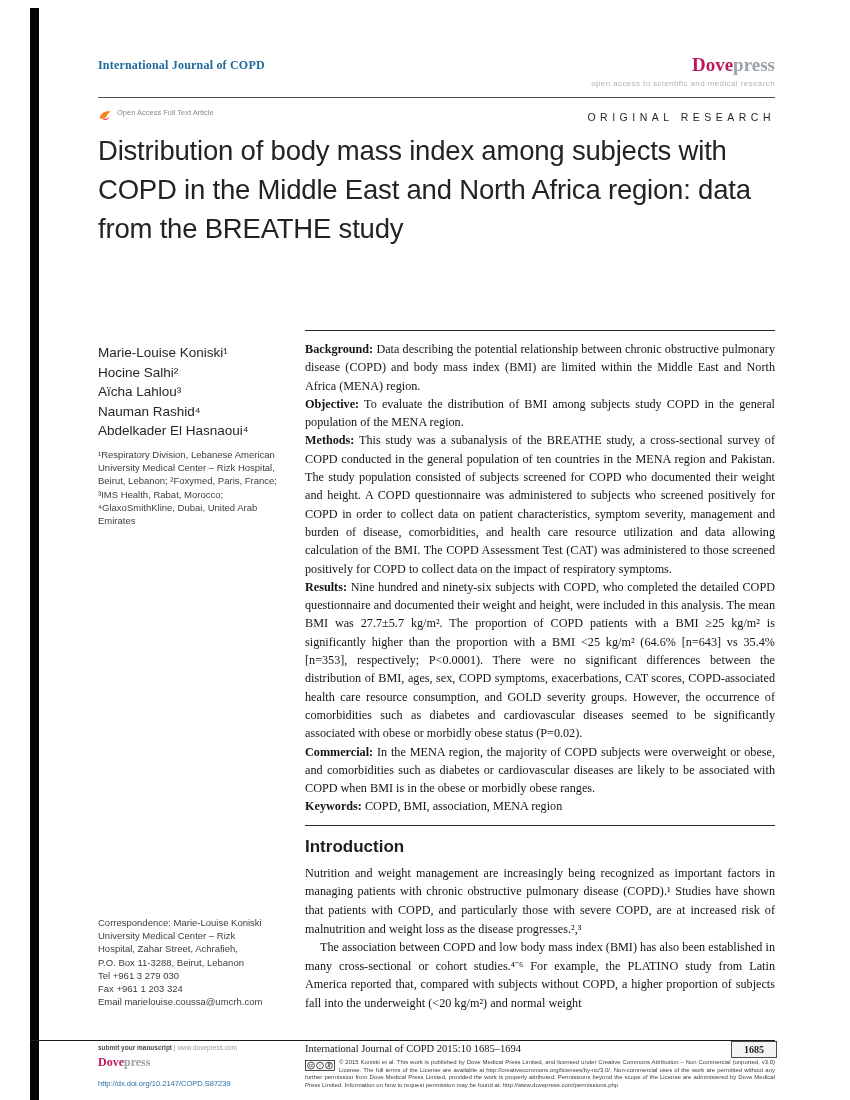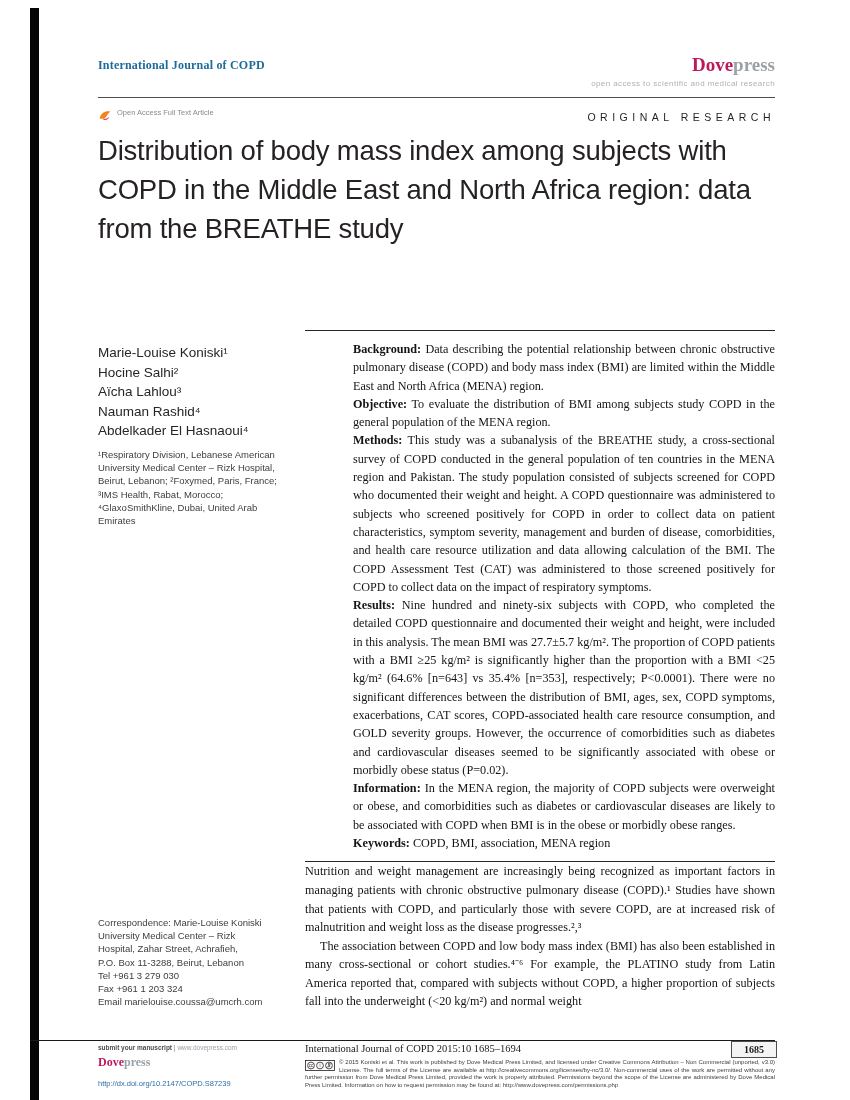--- a/index.html
+++ b/index.html
@@ -26,21 +26,21 @@
   .title { position:absolute; left:98px; top:131px; width:662px; font-family:"Liberation Sans", sans-serif; font-weight:normal; font-size:27.5px; line-height:39px; color:#262223; letter-spacing:-0.2px; }
 
   
   .authors { position:absolute; left:98px; top:343px; font-family:"Liberation Sans", sans-serif; font-size:13.5px; line-height:19.5px; color:#262626; }
   .affiliations { position:absolute; left:98px; top:448px; width:194px; font-family:"Liberation Sans", sans-serif; font-size:9.5px; line-height:13.2px; color:#3d3d3d; }
   .correspondence { position:absolute; left:98px; top:916px; width:208px; font-family:"Liberation Sans", sans-serif; font-size:9.5px; line-height:13.2px; color:#3d3d3d; }
   .correspondence .email { cursor:pointer; }
 
   
   .rightcol { position:absolute; left:305px; top:330px; width:470px; border-top:1.2px solid #262626; padding-top:9px; }
-  .rightcol p.abs { font-family:"Liberation Serif", serif; font-size:12.2px; line-height:18.3px; text-align:justify; color:#141414;margin-left:48px; }
+  .rightcol p.abs { font-family:"Liberation Serif", serif; font-size:12.2px; line-height:18.3px; text-align:justify; color:#141414; }
   .rightcol p.abs b { font-weight:bold; }
   .rule { border:none; border-top:1.2px solid #262626; margin:9px 0 0 0; }
   .intro-heading { font-family:"Liberation Sans", sans-serif; font-size:17px; font-weight:bold; color:#1d1d1b; margin:11px 0 7px 0; }
   .rightcol p.body { font-family:"Liberation Serif", serif; font-size:12.2px; line-height:18.6px; text-align:justify; color:#141414; }
   .rightcol p.body.indent { text-indent:15px; }
 
   
   .footer-rule { position:absolute; left:30px; top:1040px; width:745px; border-top:1.2px solid #1a1a1a; }
   .footer-left { position:absolute; left:98px; top:1044px; width:200px; font-family:"Liberation Sans", sans-serif; }
   .submit-line { font-size:6.5px; color:#8a8a8a; }
@@ -96,25 +96,26 @@
   <div>Tel +961 3 279 030</div>
   <div>Fax +961 1 203 324</div>
   <div class="email">Email marielouise.coussa@umcrh.com</div>
 </div>
 
 <section class="rightcol">
   <p class="abs"><b>Background:</b> <span>Data describing the potential relationship between chronic obstructive pulmonary disease (COPD) and body mass index (BMI) are limited within the Middle East and North Africa (MENA) region.</span></p>
   <p class="abs"><b>Objective:</b> <span>To evaluate the distribution of BMI among subjects study COPD in the general population of the MENA region.</span></p>
   <p class="abs"><b>Methods:</b> <span>This study was a subanalysis of the BREATHE study, a cross-sectional survey of COPD conducted in the general population of ten countries in the MENA region and Pakistan. The study population consisted of subjects screened for COPD who documented their weight and height. A COPD questionnaire was administered to subjects who screened positively for COPD in order to collect data on patient characteristics, symptom severity, management and burden of disease, comorbidities, and health care resource utilization and data allowing calculation of the BMI. The COPD Assessment Test (CAT) was administered to those screened positively for COPD to collect data on the impact of respiratory symptoms.</span></p>
   <p class="abs"><b>Results:</b> <span>Nine hundred and ninety-six subjects with COPD, who completed the detailed COPD questionnaire and documented their weight and height, were included in this analysis. The mean BMI was 27.7±5.7 kg/m². The proportion of COPD patients with a BMI ≥25 kg/m² is significantly higher than the proportion with a BMI &lt;25 kg/m² (64.6% [n=643] vs 35.4% [n=353], respectively; P&lt;0.0001). There were no significant differences between the distribution of BMI, ages, sex, COPD symptoms, exacerbations, CAT scores, COPD-associated health care resource consumption, and GOLD severity groups. However, the occurrence of comorbidities such as diabetes and cardiovascular diseases seemed to be significantly associated with obese or morbidly obese status (P=0.02).</span></p>
-  <p class="abs"><b>Information:</b> <span>In the MENA region, the majority of COPD subjects were overweight or obese, and comorbidities such as diabetes or cardiovascular diseases are likely to be associated with COPD when BMI is in the obese or morbidly obese ranges.</span></p>
+  <p class="abs"><b>Commercial:</b> <span>In the MENA region, the majority of COPD subjects were overweight or obese, and comorbidities such as diabetes or cardiovascular diseases are likely to be associated with COPD when BMI is in the obese or morbidly obese ranges.</span></p>
   <p class="abs"><b>Keywords:</b> <span>COPD, BMI, association, MENA region</span></p>
 
   <hr class="rule">
 
+  <h2 class="intro-heading">Introduction</h2>
   <p class="body">Nutrition and weight management are increasingly being recognized as important factors in managing patients with chronic obstructive pulmonary disease (COPD).¹ Studies have shown that patients with COPD, and particularly those with severe COPD, are at increased risk of malnutrition and weight loss as the disease progresses.²,³</p>
   <p class="body indent">The association between COPD and low body mass index (BMI) has also been established in many cross-sectional or cohort studies.⁴⁻⁶ For example, the PLATINO study from Latin America reported that, compared with subjects without COPD, a higher proportion of subjects fall into the underweight (&lt;20 kg/m²) and normal weight</p>
 </section>
 
 <div class="footer-rule"></div>
 
 <div class="footer-left">
   <div class="submit-line">
     <span class="submit-bold">submit your manuscript</span>
     <span class="submit-sep">|</span>

